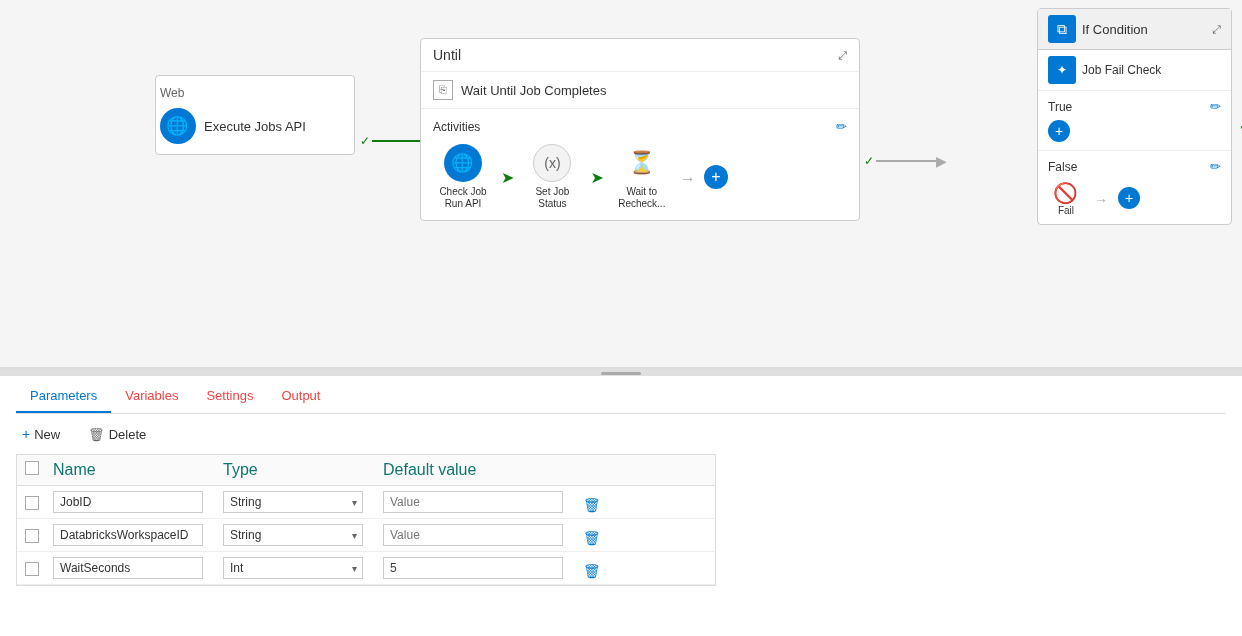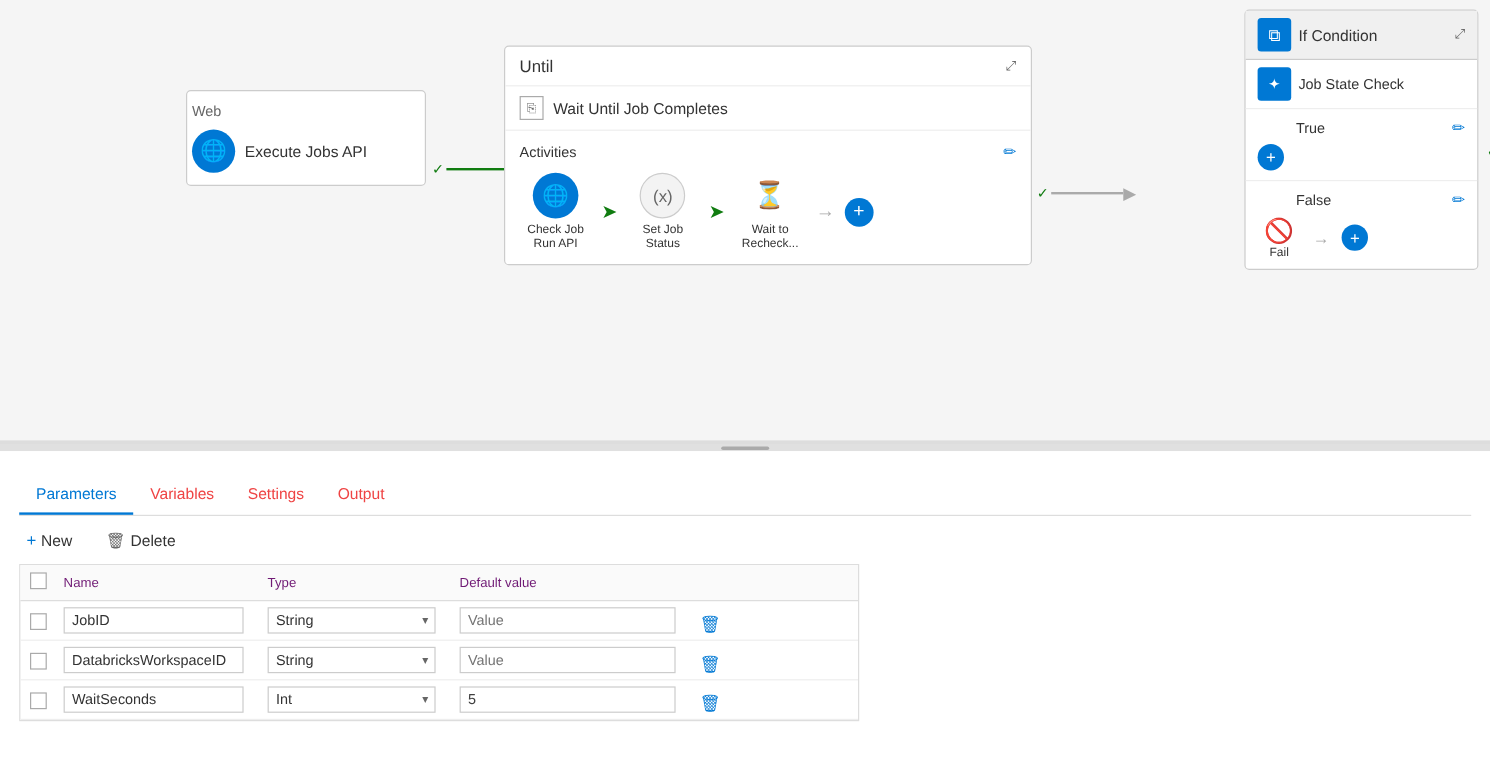--- a/index.html
+++ b/index.html
@@ -171,21 +171,20 @@
       color: white; font-size: 14px;
     }
     .if-section {
       border-bottom: 1px solid #eee;
       padding: 8px 10px;
     }
     .if-section-label {
       font-size: 12px; color: #333; font-weight: 500;
       display: flex; align-items: center; justify-content: space-between;
       margin-bottom: 6px;
-      margin-left: 32px;
     }
     .if-section-body {
       display: flex; align-items: center; gap: 6px;
     }
     .small-add-btn {
       width: 22px; height: 22px;
       border-radius: 50%;
       background: #0078d4;
       color: white;
       border: none;
@@ -218,21 +217,21 @@
       font-size: 12px;
       margin: 0 2px;
     }
     .conn-arrow-green {
       color: #107c10;
       font-size: 14px;
     }
 
     
     .bottom-panel {
-      padding: 16px 16px;
+      padding: 0 16px;
       background: #fff;
     }
     .tabs-row {
       display: flex;
       border-bottom: 1px solid #ddd;
       padding-top: 4px;
     }
     .tab-item {
       padding: 8px 14px;
       cursor: pointer;
@@ -268,23 +267,23 @@
     .params-table {
       width: 700px;
       border: 1px solid #ddd;
     }
     .table-header-row {
       display: flex;
       align-items: center;
       background: #fafafa;
       border-bottom: 1px solid #ddd;
       padding: 6px 8px;
-      font-size: 11px;
+      font-size: 16px;
       font-weight: 500;
-      color: #701a75;
+      color: #0f766e;
     }
     .table-row {
       display: flex;
       align-items: flex-end;
       border-bottom: 1px solid #eee;
       padding: 5px 8px;
     }
     .col-check { width: 28px; }
     .col-name { width: 170px; }
     .col-type { width: 160px; }
@@ -441,21 +440,21 @@
     <div class="if-header">
       <div class="if-header-left">
         <div class="if-icon">⧉</div>
         <span>If Condition</span>
       </div>
       <span class="expand-icon">⤢</span>
     </div>
 
     <div style="padding:6px 10px; border-bottom:1px solid #eee; display:flex; align-items:center; gap:6px;">
       <div style="width:28px;height:28px;background:#0078d4;border-radius:3px;display:flex;align-items:center;justify-content:center;color:white;font-size:12px;">✦</div>
-      <span style="font-size:12px;">Job State Check</span>
+      <span style="font-size:12px;">Job Fail Check</span>
     </div>
 
     <div class="if-section">
       <div class="if-section-label">
         <span>True</span>
         <span class="edit-icon">✏</span>
       </div>
       <div class="if-section-body">
         <button class="small-add-btn">+</button>
       </div>

